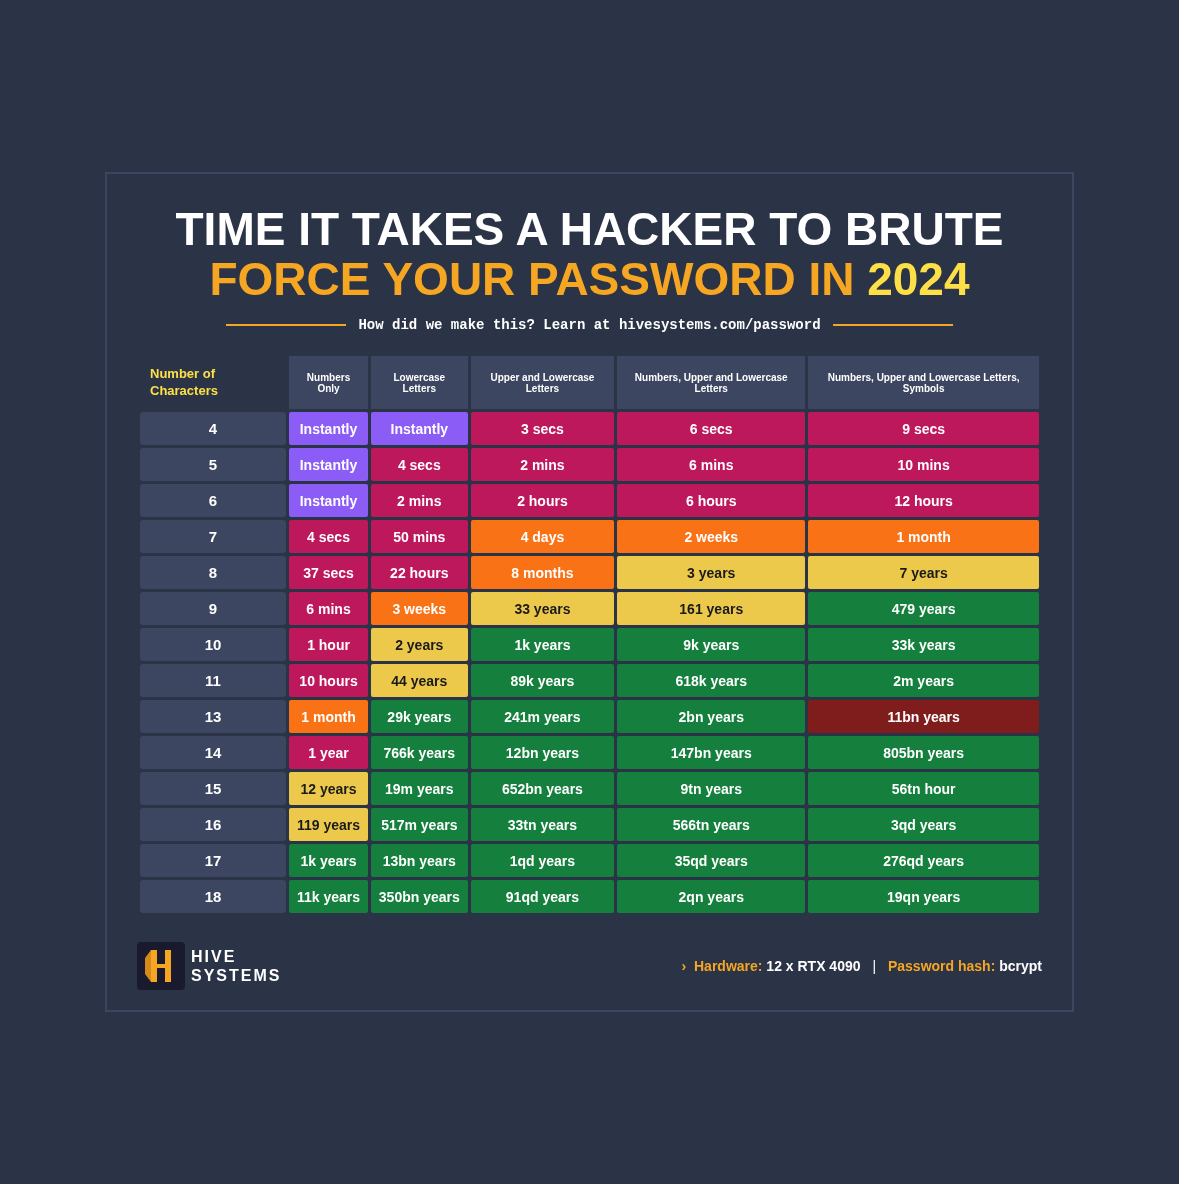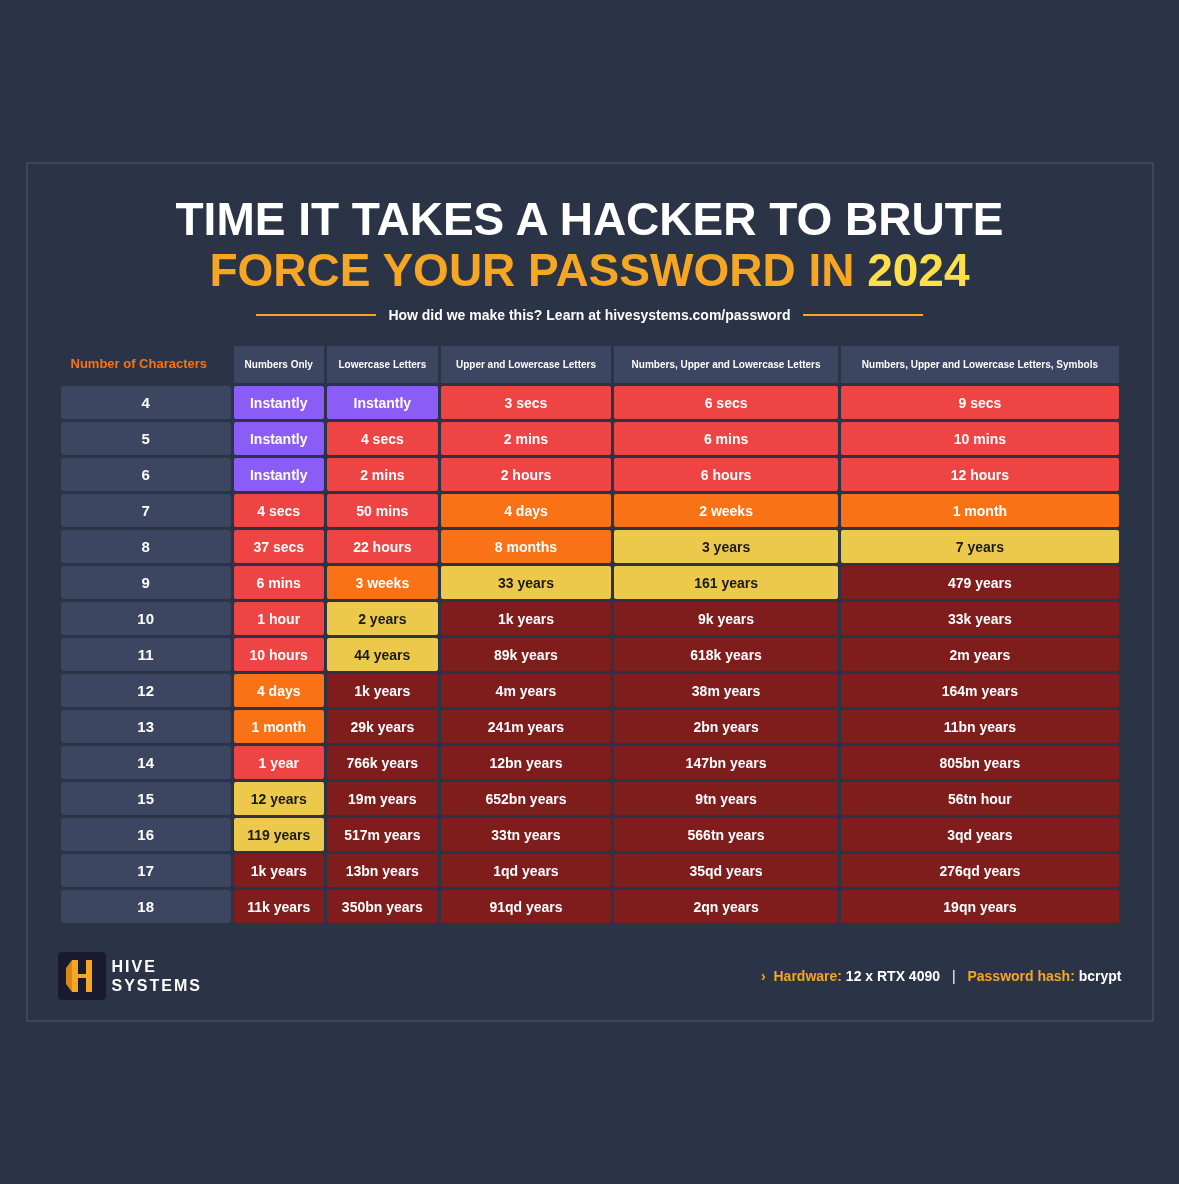--- a/index.html
+++ b/index.html
@@ -7,21 +7,21 @@
       background: #2b3347;
       font-family: 'Arial Black', 'Arial Bold', Arial, sans-serif;
       display: flex;
       justify-content: center;
       align-items: center;
       min-height: 100vh;
       padding: 10px;
     }
     .container {
       background: #2b3347;
-      width: 1128px;
+      width: 969px;
       padding: 30px 30px 20px 30px;
       border: 2px solid #3d4660;
     }
     .title {
       text-align: center;
       color: #ffffff;
       font-size: 46px;
       font-weight: 900;
       line-height: 1.1;
       text-transform: uppercase;
@@ -40,40 +40,40 @@
     .subtitle-bar .line {
       height: 2px;
       background: #f5a623;
       flex: 1;
       max-width: 120px;
     }
     .subtitle-bar .subtitle-text {
       color: #ffffff;
       font-size: 14px;
       font-weight: 700;
-      font-family: Liberation Sans, sans-serif;
+      font-family: Liberation Mono, monospace;
       white-space: nowrap;
     }
     table {
       width: 100%;
       border-collapse: separate;
       border-spacing: 3px;
     }
     thead th {
       background: #3d4660;
       color: #ffffff;
       font-size: 10px;
       font-weight: 700;
       font-family: Arial, sans-serif;
       text-align: center;
       padding: 10px 6px;
       vertical-align: middle;
     }
     thead th:first-child {
-      color: #f97316;
+      color: #fde047;
       font-size: 13px;
       text-align: left;
       padding-left: 10px;
       background: #2b3347;
     }
     tbody tr td {
       text-align: center;
       font-size: 14px;
       font-weight: 700;
       font-family: Arial, sans-serif;
@@ -83,24 +83,24 @@
     }
     tbody tr td:first-child {
       background: #3d4660;
       color: #ffffff;
       font-size: 15px;
       font-weight: 900;
       text-align: center;
       border-radius: 3px;
     }
     .instantly { background: #8b5cf6; color: #ffffff; }
-    .red { background: #ef4444; color: #ffffff; margin-left: 28px; }
+    .red { background: #be185d; color: #ffffff; margin-left: 28px; }
     .orange { background: #f97316; color: #ffffff; }
     .yellow { background: #ecc94b; color: #1a1a1a; }
-    .green { background: #7f1d1d; color: #ffffff; }
+    .green { background: #15803d; color: #ffffff; }
     .dark-green { background: #7f1d1d; color: #ffffff; }
 
     .footer {
       display: flex;
       align-items: center;
       justify-content: space-between;
       margin-top: 16px;
       padding: 10px 0 0 0;
     }
     .logo {
@@ -224,28 +224,20 @@
             <td class="green">9k years</td>
             <td class="green">33k years</td>
           </tr>
           <tr>
             <td>11</td>
             <td class="red">10 hours</td>
             <td class="yellow">44 years</td>
             <td class="green">89k years</td>
             <td class="green">618k years</td>
             <td class="green">2m years</td>
-          </tr>
-          <tr>
-            <td>12</td>
-            <td class="orange">4 days</td>
-            <td class="green">1k years</td>
-            <td class="green">4m years</td>
-            <td class="green">38m years</td>
-            <td class="green">164m years</td>
           </tr>
           <tr>
             <td>13</td>
             <td class="orange">1 month</td>
             <td class="green">29k years</td>
             <td class="green">241m years</td>
             <td class="green">2bn years</td>
             <td class="dark-green">11bn years</td>
           </tr>
           <tr>

